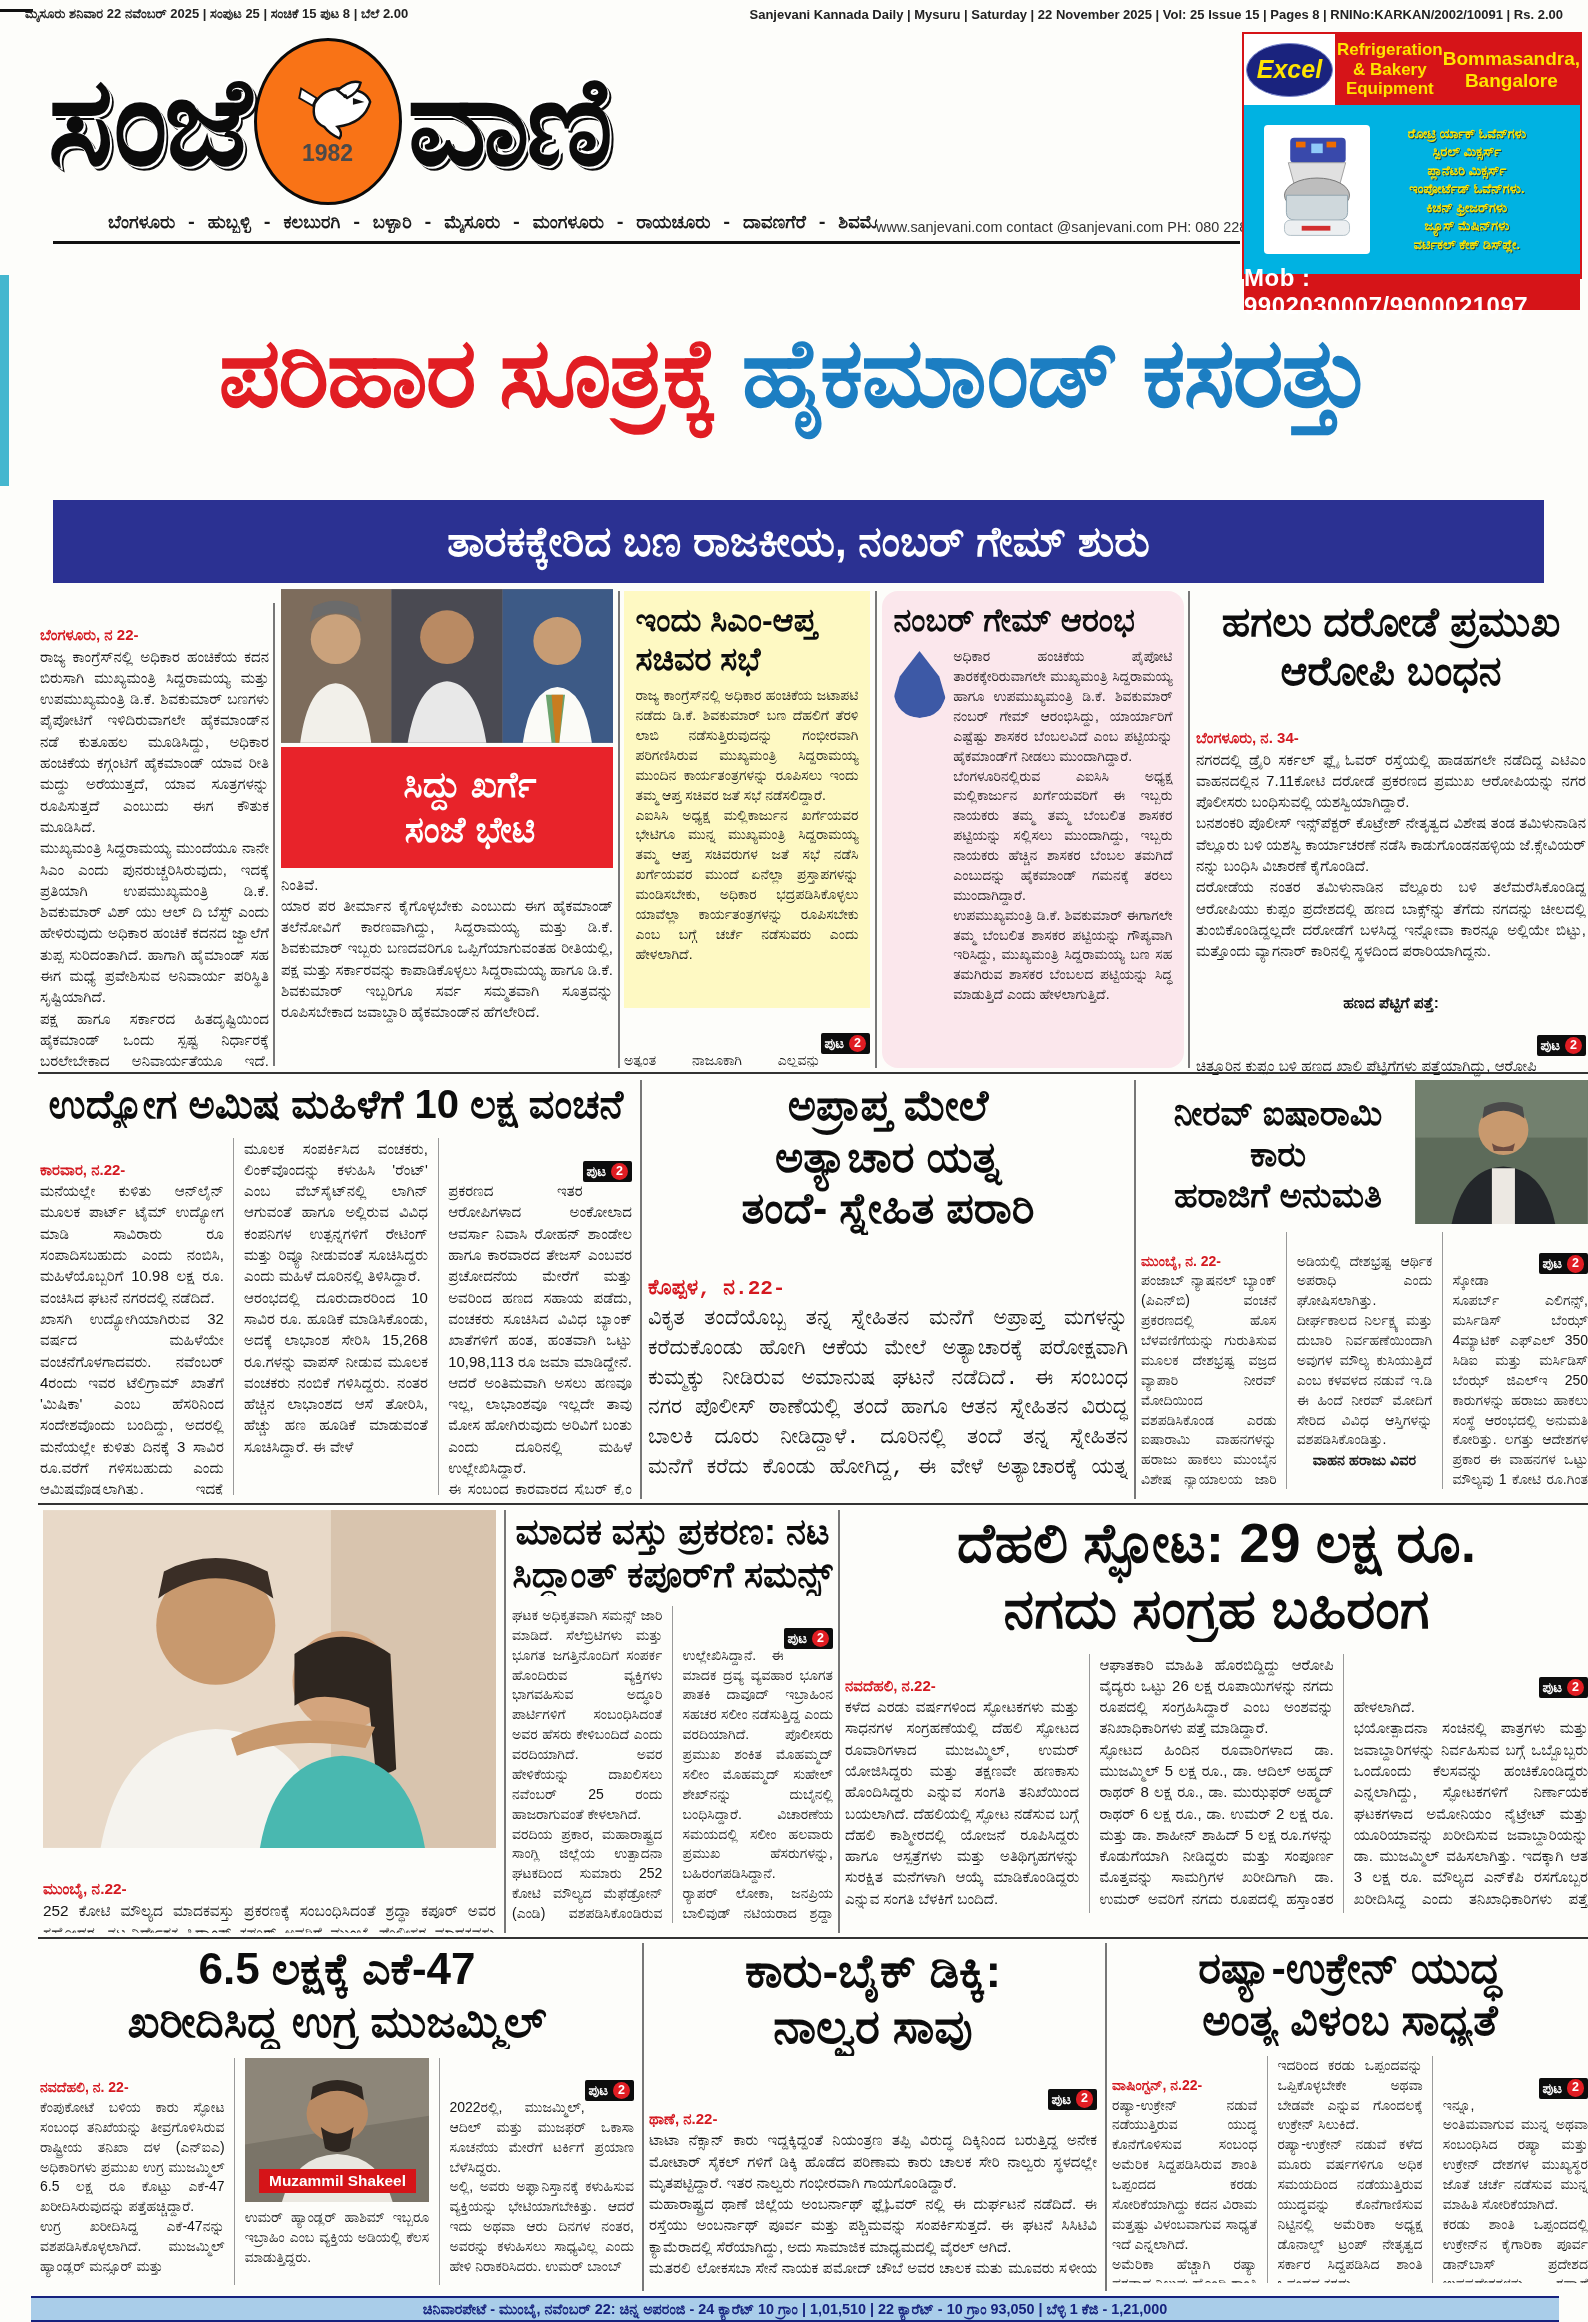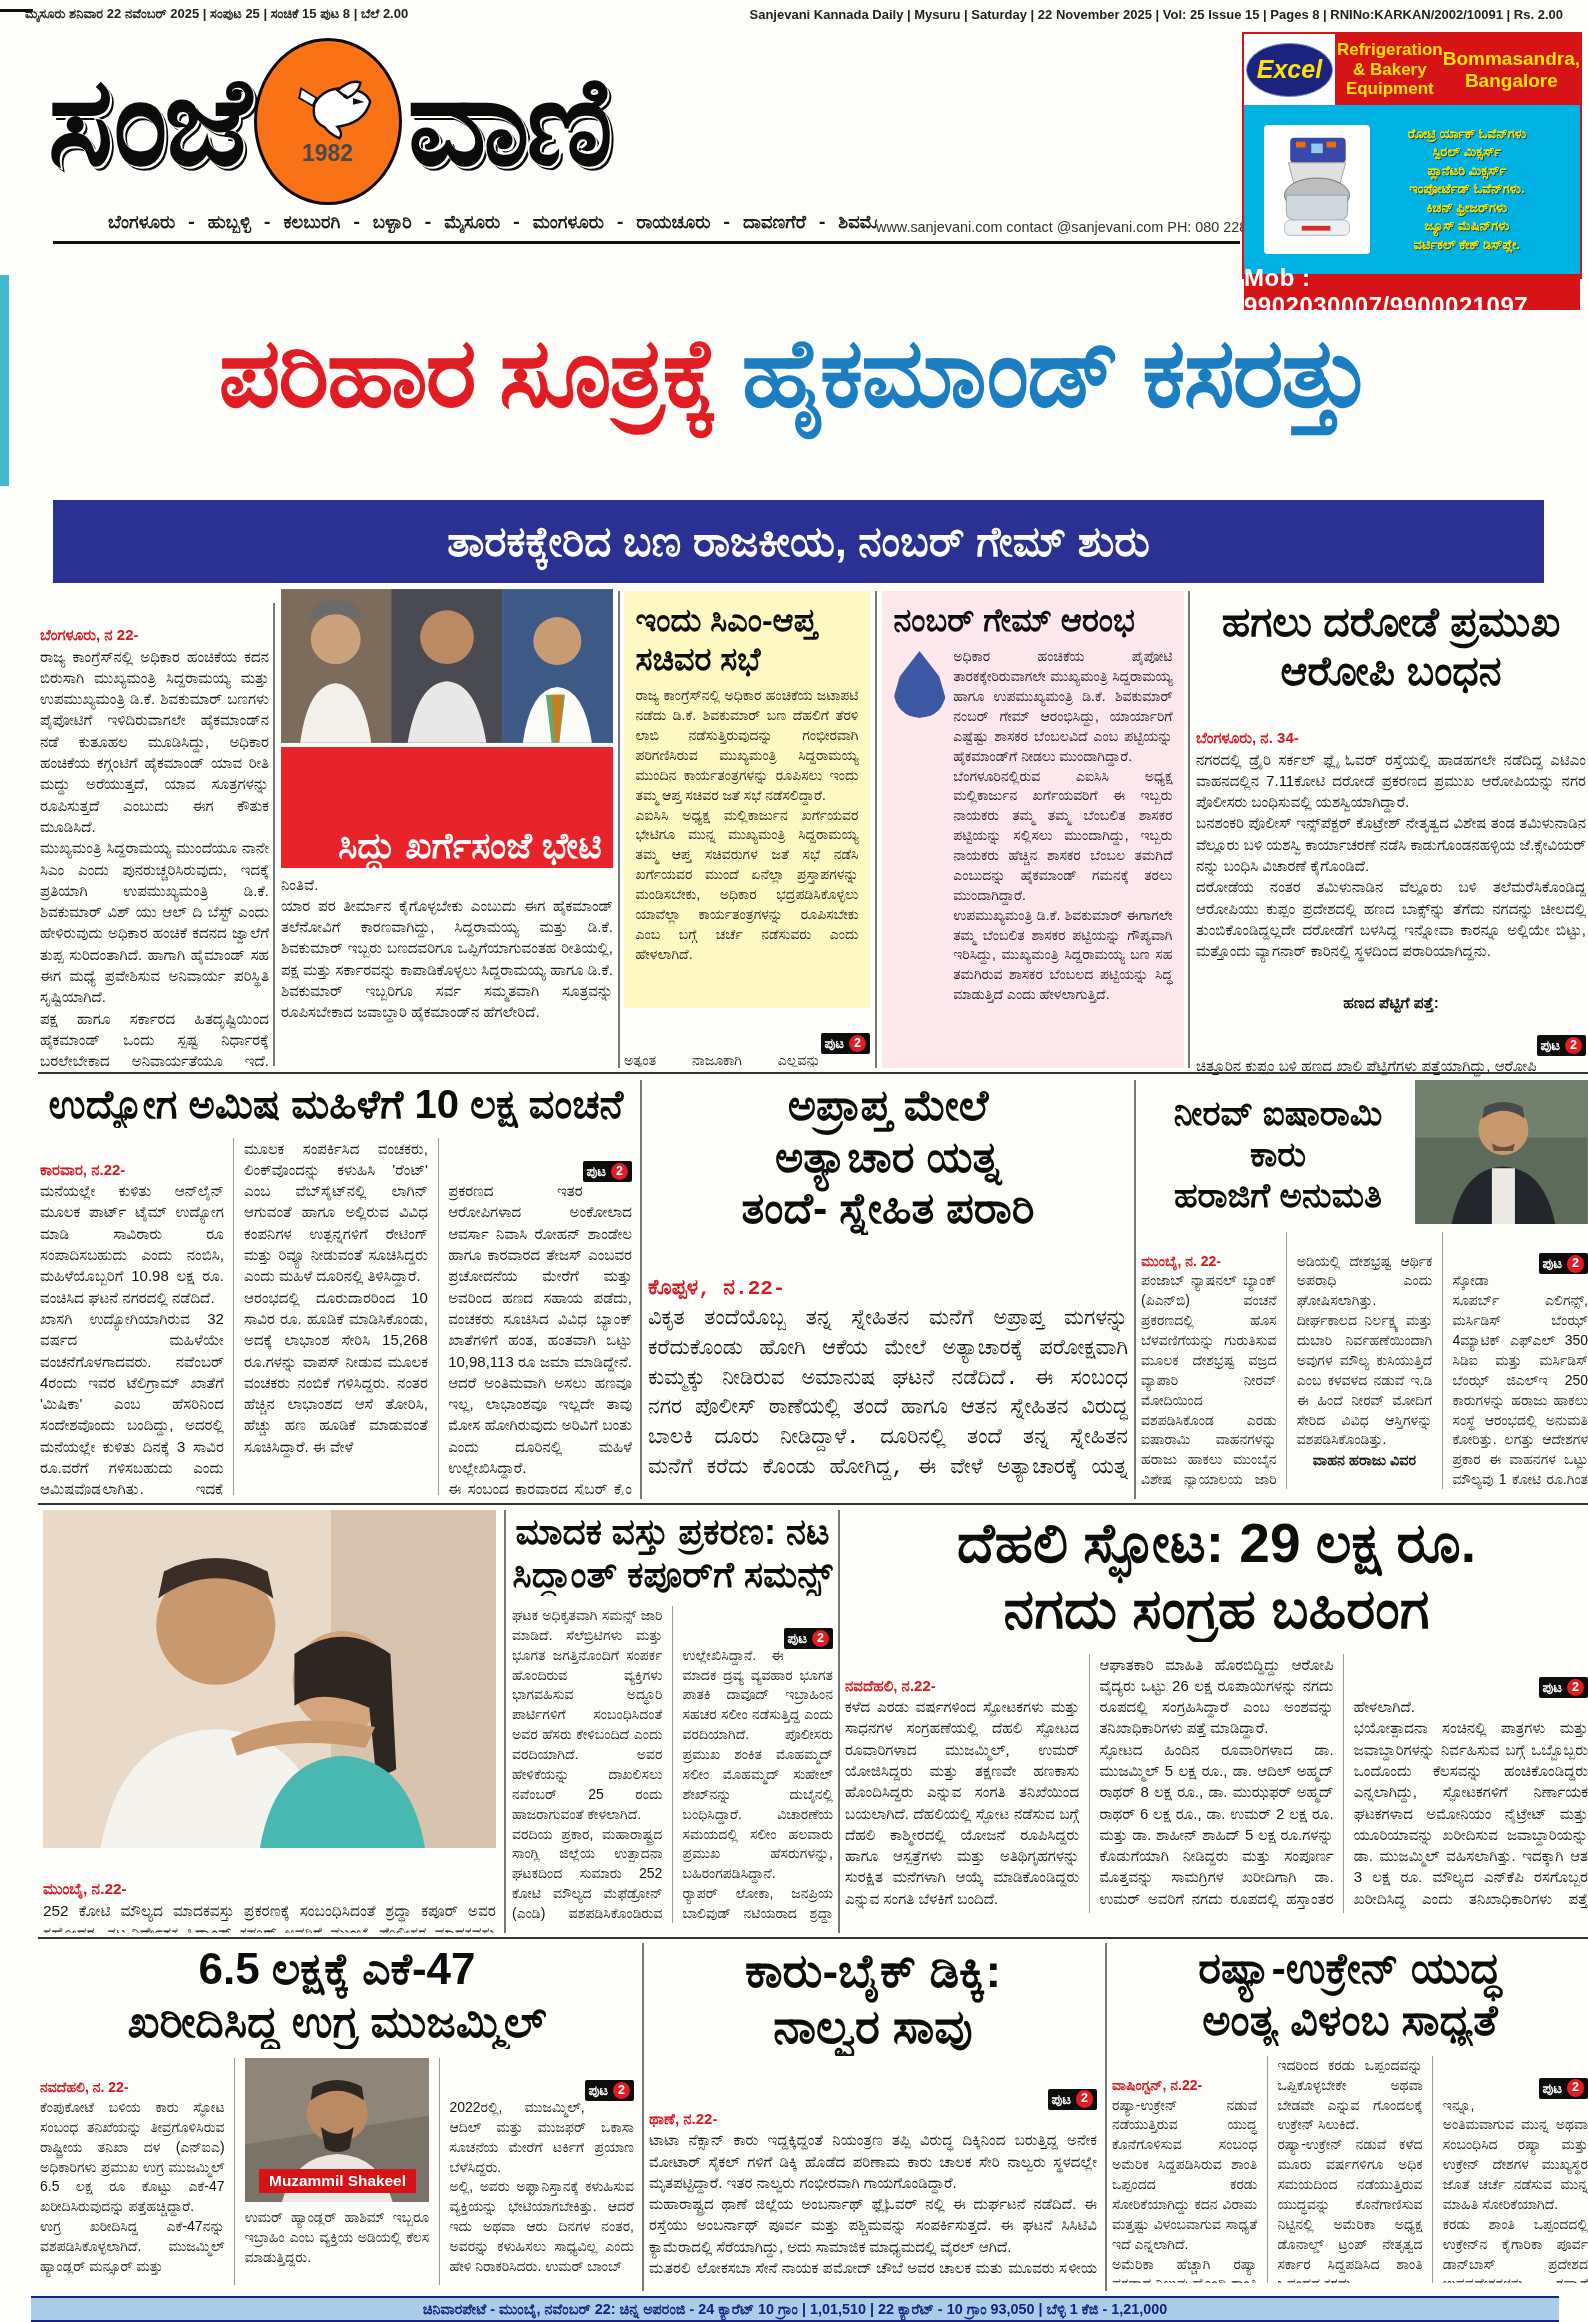--- a/index.html
+++ b/index.html
@@ -56,22 +56,22 @@
   .cols > div{flex:1;}
   .cols > div + div{border-left:1.4px solid #999;margin-left:9.6px;padding-left:9.6px;}
   .subh{font-weight:800;text-align:center;display:block;}
   
   .pcont{display:inline-flex;align-items:center;background:#0d0d0d;color:#fff;font-weight:bold;
          font-size:13.4px;padding:1px 3.8px;border-radius:1.9px;vertical-align:middle;float:right;margin-top:1.9px;}
   .pcont-num{display:inline-block;width:17.3px;height:17.3px;background:#e11d23;border-radius:50%;color:#fff;
              text-align:center;line-height:17.3px;margin-left:4.8px;font-size:12.5px;}
   
   .lead-photo{width:100%;height:154px;background:linear-gradient(#6d6d72,#9a958d);overflow:hidden;}
-  .lead-redbox{margin-top:3.8px;height:121px;background:#e8232a;color:#fff;display:flex;flex-direction:row;
-               align-items:flex-end;justify-content:center;font-weight:800;font-size:36px;line-height:1.25;padding-left:46px;}
+  .lead-redbox{margin-top:3.8px;height:121px;background:#e8232a;color:#fff;display:flex;flex-direction:column;
+               align-items:center;justify-content:center;font-weight:800;font-size:36px;line-height:1.25;padding-left:46px;}
   .box-blue{background:#fef9c3;padding:9.6px 11.5px;box-sizing:border-box;}
   .box-pink{background:#fbe7ec;padding:9.6px 11.5px;box-sizing:border-box;}
   .boxtitle{font-weight:800;font-size:32px;line-height:1.22;color:#0d0d0d;margin-bottom:7.7px;}
   .droplet{float:left;width:52px;height:67px;background:#3d59a6;margin:3.8px 7.7px 1.9px 0;
            border-radius:50% 50% 50% 50% / 62% 62% 38% 38%;
            clip-path:polygon(50% 0,88% 38%,100% 70%,85% 95%,50% 100%,15% 95%,0 70%,12% 38%);}
   .photo-cap-band{position:absolute;left:8%;bottom:9.6px;background:#d61418;color:#fff;font-weight:bold;
                   font-size:15.4px;padding:2.9px 9.6px;}
   .ticker{top:2296px;left:31px;width:1528px;height:26px;background:#a9cde9;border-top:2.9px solid #16227e;
           border-bottom:2.9px solid #16227e;color:#16227e;display:flex;align-items:center;justify-content:center;
@@ -190,21 +190,21 @@
     <div class="boxtitle">ಇಂದು ಸಿಎಂ-ಆಪ್ತ ಸಚಿವರ ಸಭೆ</div>
     <div class="btxt" style="font-size:14px;height:327px;">ರಾಜ್ಯ ಕಾಂಗ್ರೆಸ್‌ನಲ್ಲಿ ಅಧಿಕಾರ ಹಂಚಿಕೆಯ ಜಟಾಪಟಿ ನಡೆದು ಡಿ.ಕೆ. ಶಿವಕುಮಾರ್ ಬಣ ದೆಹಲಿಗೆ ತೆರಳಿ ಲಾಬಿ ನಡೆಸುತ್ತಿರುವುದನ್ನು ಗಂಭೀರವಾಗಿ ಪರಿಗಣಿಸಿರುವ ಮುಖ್ಯಮಂತ್ರಿ ಸಿದ್ದರಾಮಯ್ಯ ಮುಂದಿನ ಕಾರ್ಯತಂತ್ರಗಳನ್ನು ರೂಪಿಸಲು ಇಂದು ತಮ್ಮ ಆಪ್ತ ಸಚಿವರ ಜತೆ ಸಭೆ ನಡೆಸಲಿದ್ದಾರೆ.
 ಎಐಸಿಸಿ ಅಧ್ಯಕ್ಷ ಮಲ್ಲಿಕಾರ್ಜುನ ಖರ್ಗೆಯವರ ಭೇಟಿಗೂ ಮುನ್ನ ಮುಖ್ಯಮಂತ್ರಿ ಸಿದ್ದರಾಮಯ್ಯ ತಮ್ಮ ಆಪ್ತ ಸಚಿವರುಗಳ ಜತೆ ಸಭೆ ನಡೆಸಿ ಖರ್ಗೆಯವರ ಮುಂದೆ ಏನೆಲ್ಲಾ ಪ್ರಸ್ತಾಪಗಳನ್ನು ಮಂಡಿಸಬೇಕು, ಅಧಿಕಾರ ಭದ್ರಪಡಿಸಿಕೊಳ್ಳಲು ಯಾವೆಲ್ಲಾ ಕಾರ್ಯತಂತ್ರಗಳನ್ನು ರೂಪಿಸಬೇಕು ಎಂಬ ಬಗ್ಗೆ ಚರ್ಚೆ ನಡೆಸುವರು ಎಂದು ಹೇಳಲಾಗಿದೆ.</div>
   </div>
   <div class="abs btxt" style="top:1011px;left:624px;width:246px;height:56px;font-size:14px;">
     <span class="pcont"><span>ಪುಟ</span><span class="pcont-num">2</span></span>
     <span>ಅತ್ಯಂತ ನಾಜೂಕಾಗಿ ಎಲ್ಲವನ್ನು ನಿಭಾಯಿಸಬೇಕಾದ ಸೂಕ್ಷ್ಮ ಸ್ಥಿತಿಯಲ್ಲಿ ಹೈಕಮಾಂಡ್ ಇದೆ. ಹಾಗಾಗಿ ಹೈಕಮಾಂಡ್ ಎಲ್ಲವನ್ನು ಅಳೆದು ತೂಗಿ</span>
   </div>
   <div class="abs vrule" style="left:875px;top:591px;height:477px;"></div>
 
-  <div class="abs box-pink" style="top:591px;left:882px;width:302px;height:477px;">
+  <div class="abs box-pink" style="top:591px;left:882px;width:302px;height:477px;border-radius:16px;">
     <div class="boxtitle">ನಂಬರ್ ಗೇಮ್ ಆರಂಭ</div>
     <div class="droplet"></div>
     <div class="btxt" style="font-size:14px;height:384px;">ಅಧಿಕಾರ ಹಂಚಿಕೆಯ ಪೈಪೋಟಿ ತಾರಕಕ್ಕೇರಿರುವಾಗಲೇ ಮುಖ್ಯಮಂತ್ರಿ ಸಿದ್ದರಾಮಯ್ಯ ಹಾಗೂ ಉಪಮುಖ್ಯಮಂತ್ರಿ ಡಿ.ಕೆ. ಶಿವಕುಮಾರ್ ನಂಬರ್ ಗೇಮ್ ಆರಂಭಿಸಿದ್ದು, ಯಾರ್ಯಾರಿಗೆ ಎಷ್ಟೆಷ್ಟು ಶಾಸಕರ ಬೆಂಬಲವಿದೆ ಎಂಬ ಪಟ್ಟಿಯನ್ನು ಹೈಕಮಾಂಡ್‌ಗೆ ನೀಡಲು ಮುಂದಾಗಿದ್ದಾರೆ.
 ಬೆಂಗಳೂರಿನಲ್ಲಿರುವ ಎಐಸಿಸಿ ಅಧ್ಯಕ್ಷ ಮಲ್ಲಿಕಾರ್ಜುನ ಖರ್ಗೆಯವರಿಗೆ ಈ ಇಬ್ಬರು ನಾಯಕರು ತಮ್ಮ ತಮ್ಮ ಬೆಂಬಲಿತ ಶಾಸಕರ ಪಟ್ಟಿಯನ್ನು ಸಲ್ಲಿಸಲು ಮುಂದಾಗಿದ್ದು, ಇಬ್ಬರು ನಾಯಕರು ಹೆಚ್ಚಿನ ಶಾಸಕರ ಬೆಂಬಲ ತಮಗಿದೆ ಎಂಬುದನ್ನು ಹೈಕಮಾಂಡ್ ಗಮನಕ್ಕೆ ತರಲು ಮುಂದಾಗಿದ್ದಾರೆ.
 ಉಪಮುಖ್ಯಮಂತ್ರಿ ಡಿ.ಕೆ. ಶಿವಕುಮಾರ್ ಈಗಾಗಲೇ ತಮ್ಮ ಬೆಂಬಲಿತ ಶಾಸಕರ ಪಟ್ಟಿಯನ್ನು ಗೌಪ್ಯವಾಗಿ ಇರಿಸಿದ್ದು, ಮುಖ್ಯಮಂತ್ರಿ ಸಿದ್ದರಾಮಯ್ಯ ಬಣ ಸಹ ತಮಗಿರುವ ಶಾಸಕರ ಬೆಂಬಲದ ಪಟ್ಟಿಯನ್ನು ಸಿದ್ಧ ಮಾಡುತ್ತಿದೆ ಎಂದು ಹೇಳಲಾಗುತ್ತಿದೆ.</div>
   </div>
   <div class="abs vrule" style="left:1188px;top:591px;height:477px;"></div>
 
   <div class="abs" style="top:598px;left:1196px;width:390px;height:471px;">
     <div class="ahead" style="font-size:41px;">

